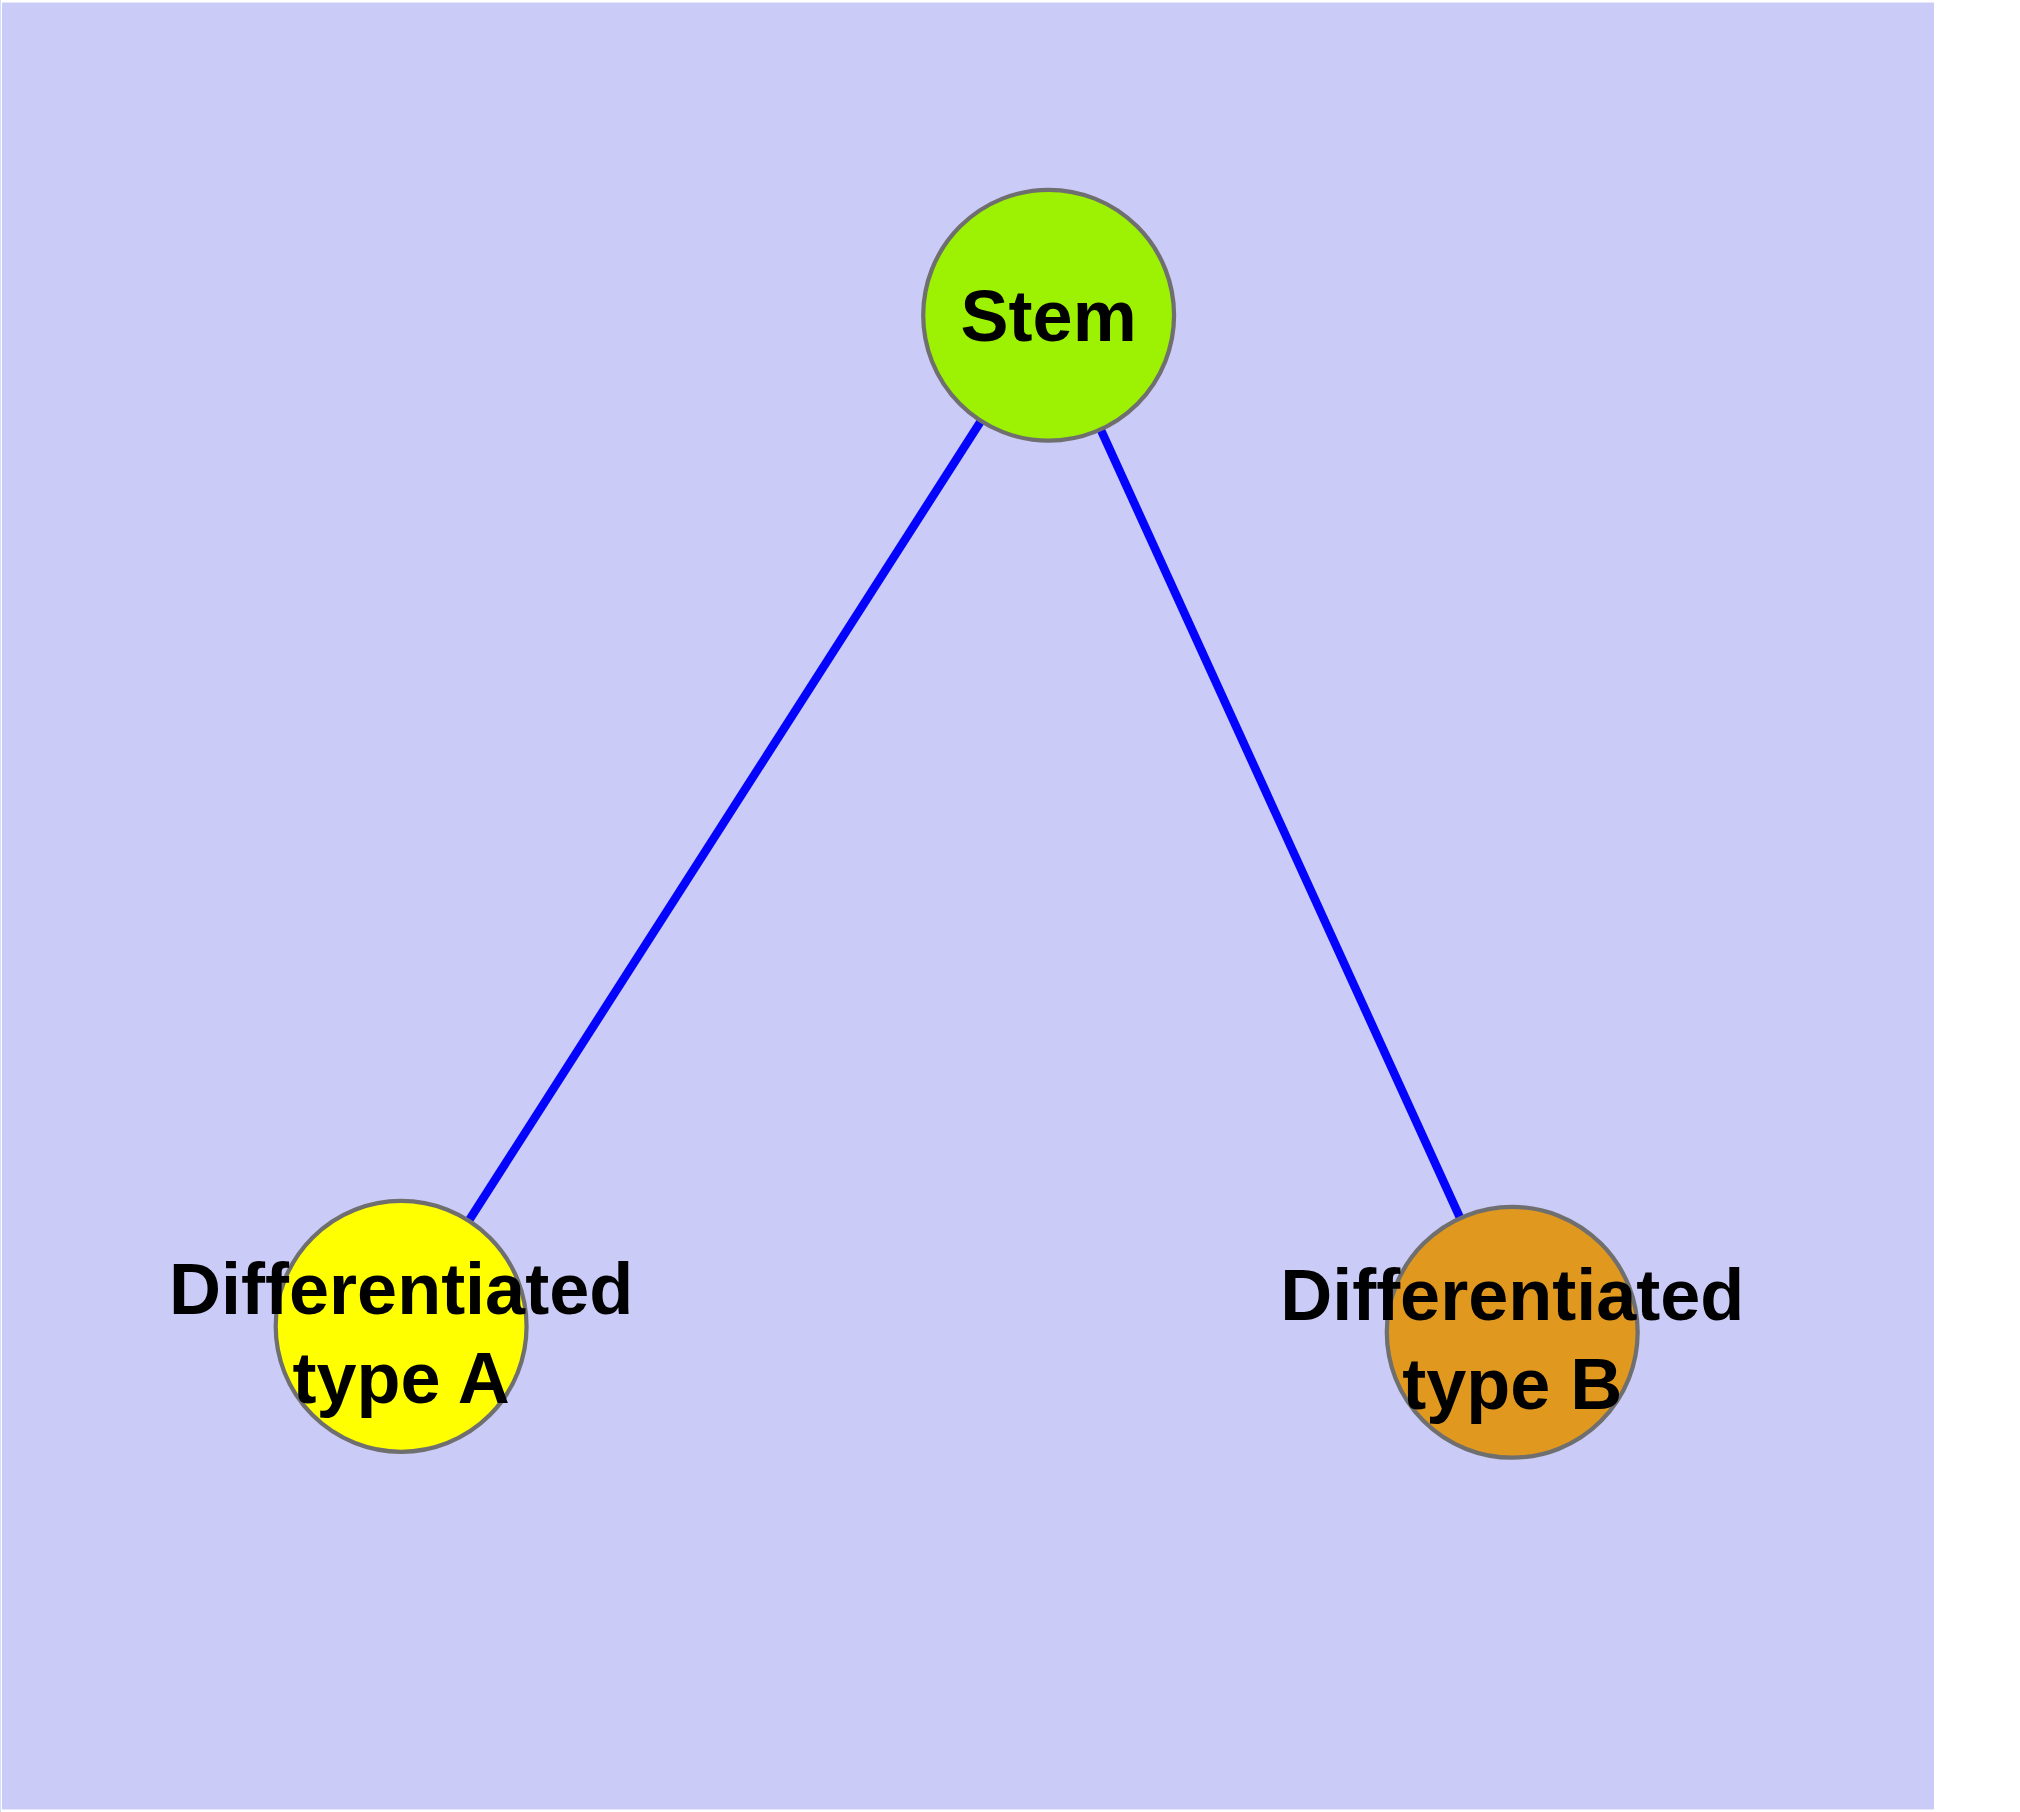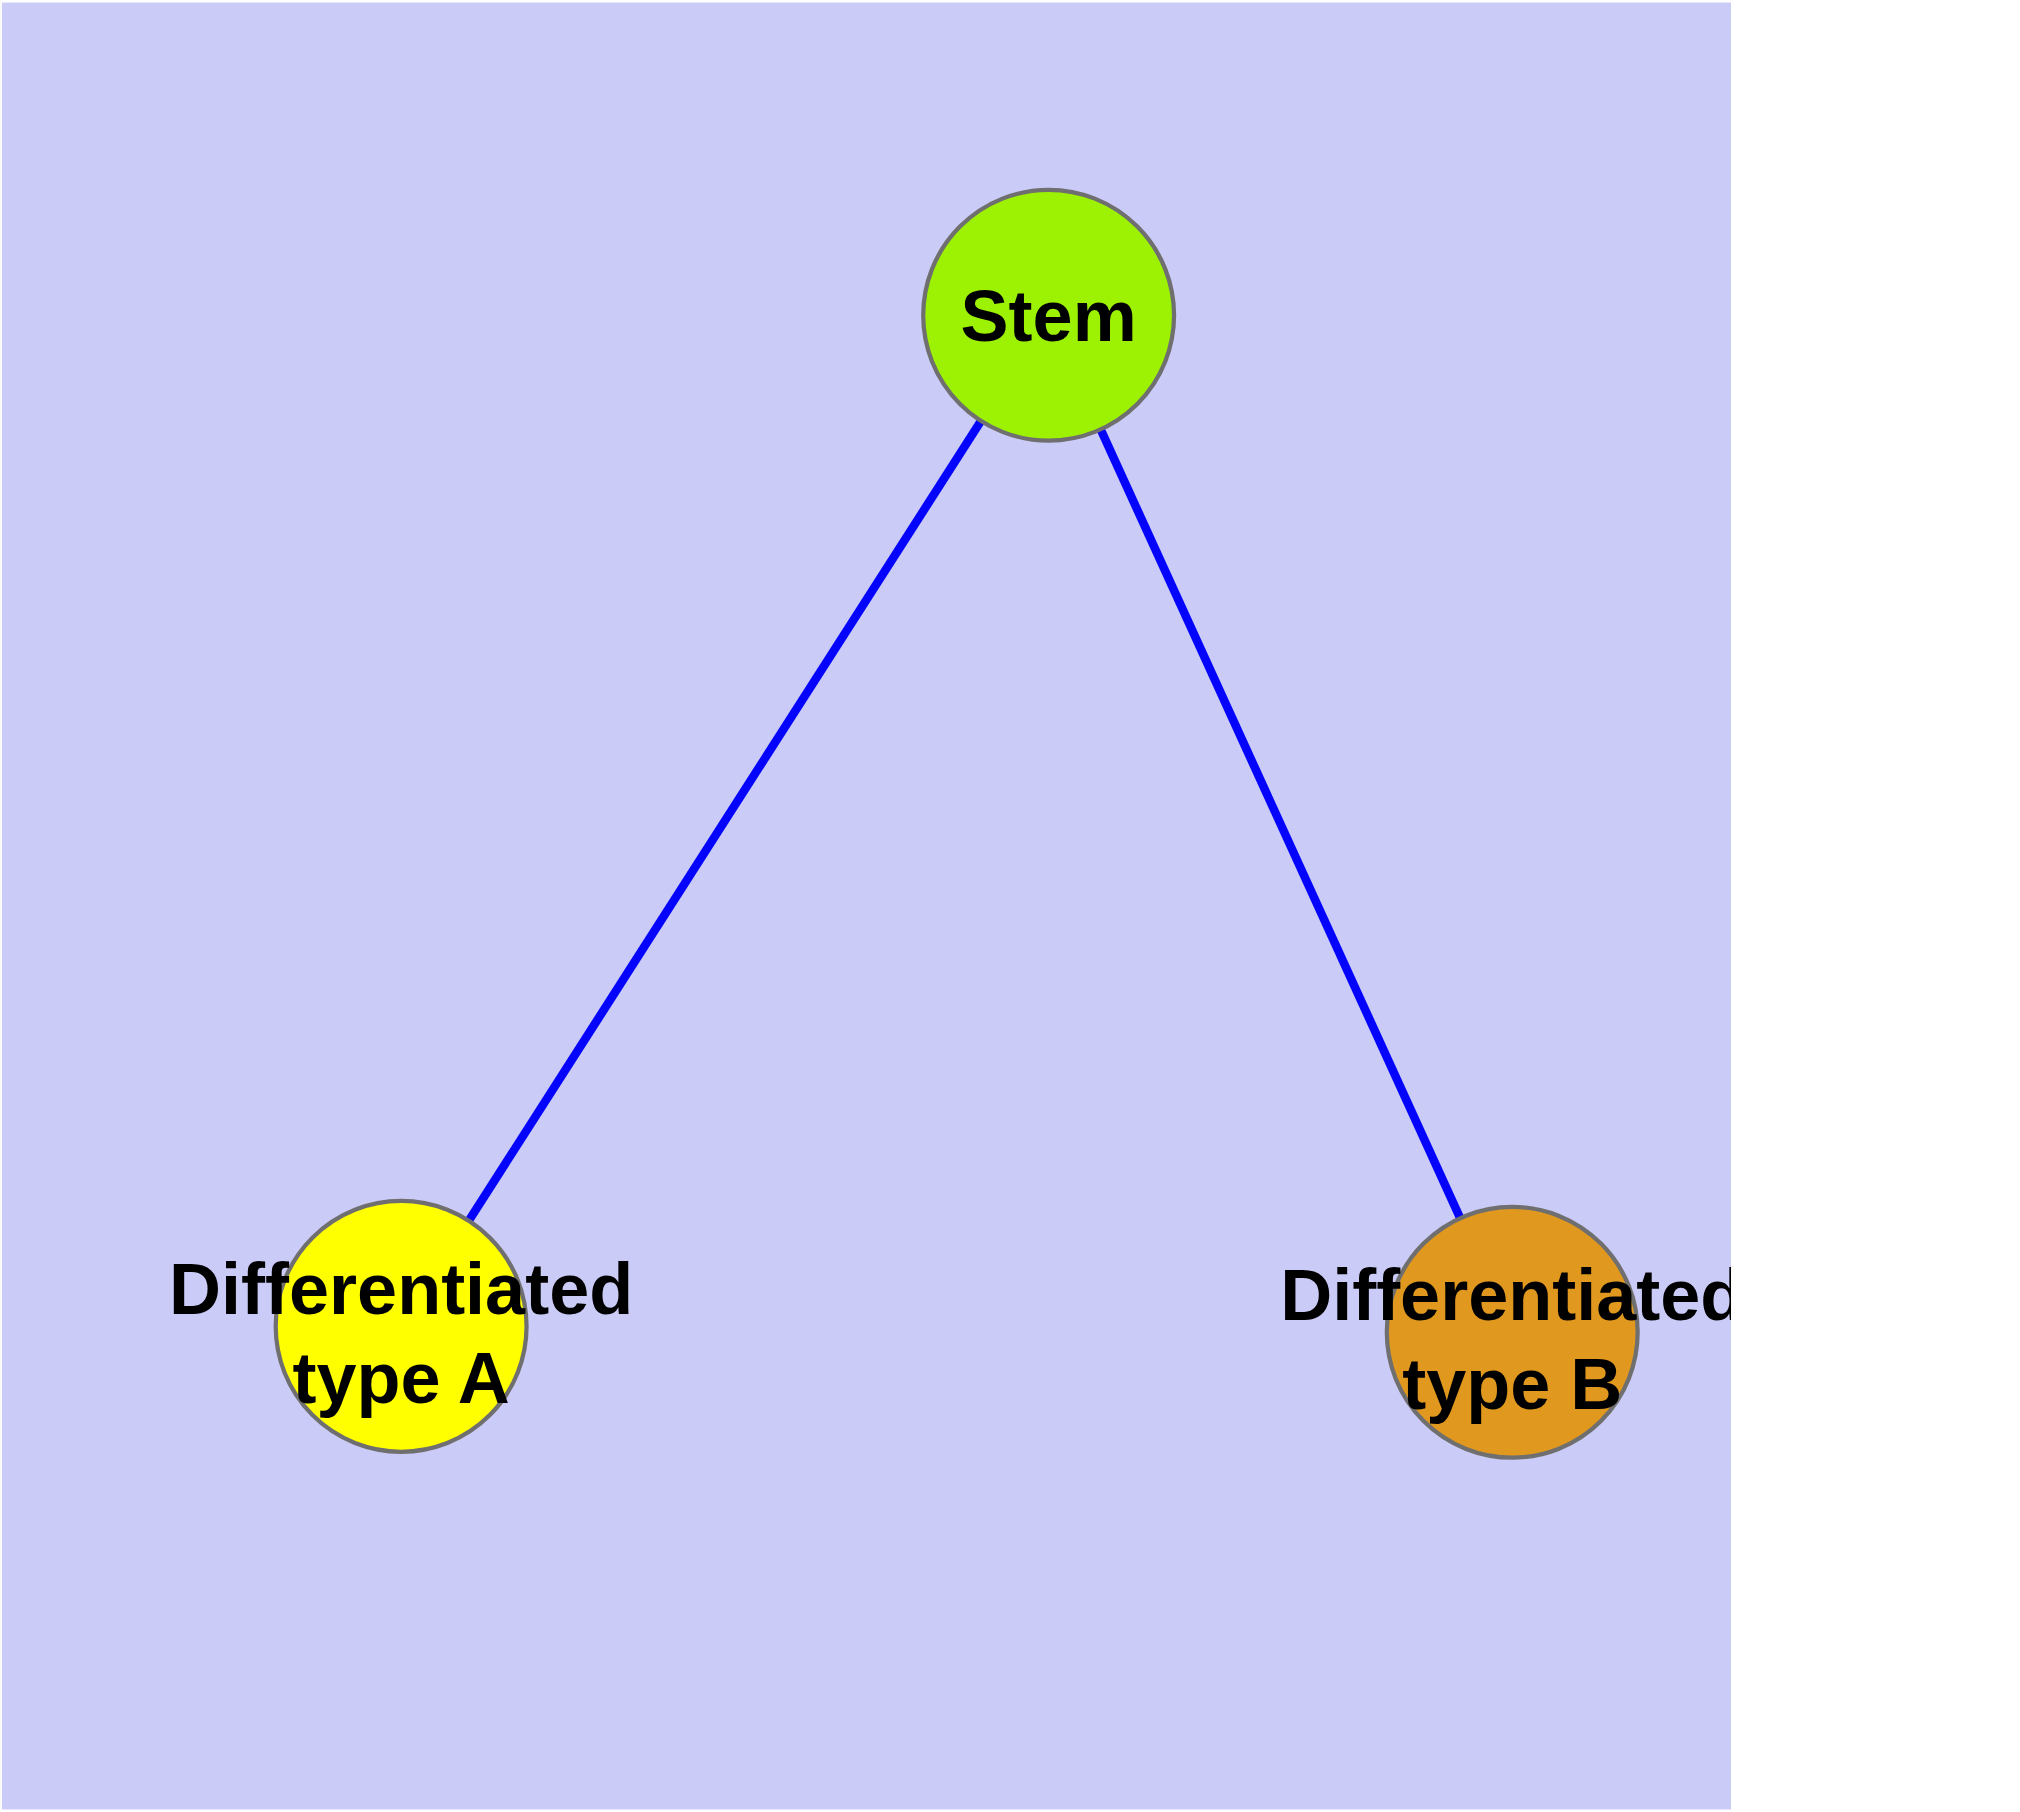--- a/index.html
+++ b/index.html
@@ -2,23 +2,23 @@
 <html style="font-size:13.6px"><head>
 <meta charset="utf-8">
 <style>
   html, body {
     margin: 0;
     padding: 0;
     background: #ffffff;
   }
   .stage {
     position: relative;
-    width: 1731px;
+    width: 1934px;
     height: 1812px;
-    background: #e5e5e5;
+    background: #3b82f6;
     overflow: hidden;
   }
   svg.diagram {
     display: block;
     width: 2021px;
     height: 1812px;
   }
   text.node-label {
     font-family: "Liberation Sans", sans-serif;
     font-weight: 700;

